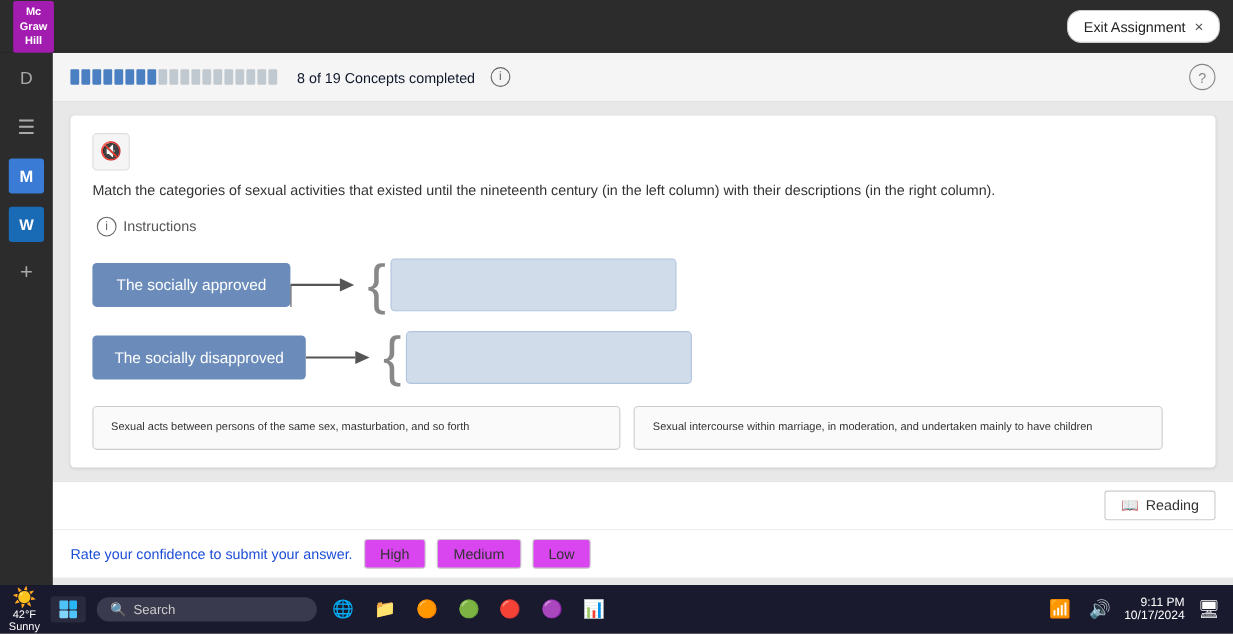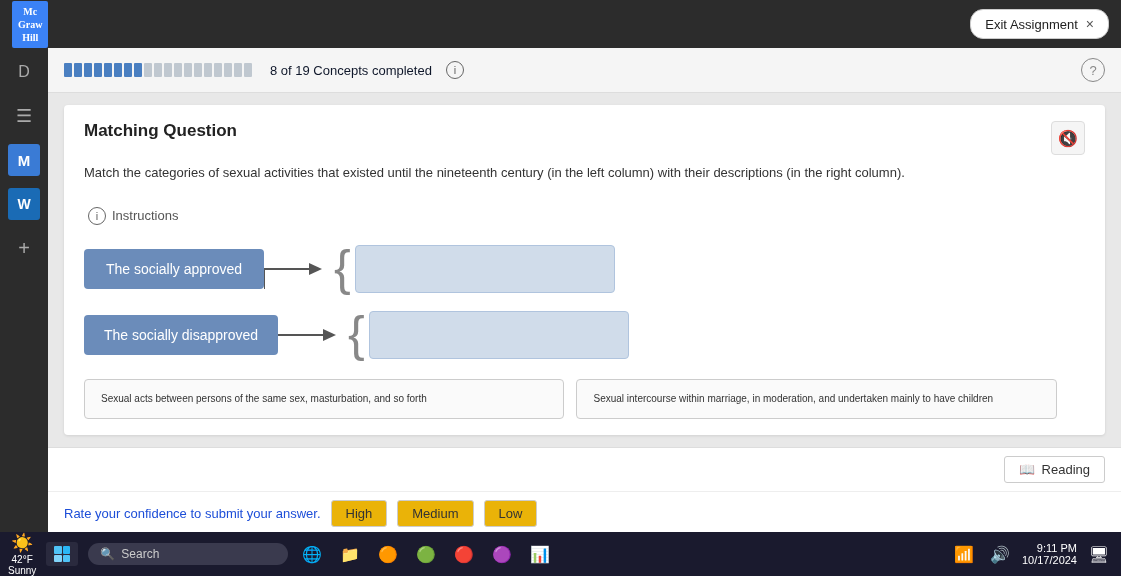--- a/index.html
+++ b/index.html
@@ -17,29 +17,28 @@
     .top-bar {
       background: #2c2c2c;
       height: 48px;
       display: flex;
       align-items: center;
       justify-content: space-between;
       padding: 0 12px;
       flex-shrink: 0;
     }
     .mcgraw-logo {
-      background: #3b82f6;
+      background: #a21caf;
       color: white;
       font-size: 10px;
       font-weight: bold;
       padding: 4px 6px;
       line-height: 1.3;
       border-radius: 2px;
       text-align: center;
-      font-family: Liberation Serif, serif;
     }
     .exit-btn {
       background: white;
       color: #222;
       border: 1px solid #ccc;
       padding: 6px 14px;
       font-size: 13px;
       cursor: pointer;
       border-radius: 13px;
       display: flex;
@@ -196,21 +195,21 @@
       display: flex;
       align-items: center;
       justify-content: center;
       cursor: pointer;
       color: #555;
       font-size: 16px;
     }
     .question-instruction {
       font-size: 13px;
       color: #333;
-      margin-bottom: 24px;
+      margin-bottom: 14px;
       line-height: 1.5;
     }
     .instructions-toggle {
       display: flex;
       align-items: center;
       gap: 6px;
       font-size: 13px;
       color: #555;
       cursor: pointer;
       margin-bottom: 20px;
@@ -276,21 +275,21 @@
       justify-content: space-between;
     }
     .confidence-area {
       display: flex;
       align-items: center;
       gap: 8px;
       font-size: 13px;
       color: #1d4ed8;
     }
     .conf-btn {
-      background: #eab308;
+      background: #d946ef;
       border: 1px solid #ccc;
       padding: 5px 14px;
       font-size: 13px;
       border-radius: 3px;
       cursor: pointer;
       color: #333;
     }
     .reading-btn {
       background: white;
       border: 1px solid #ccc;
@@ -441,21 +440,20 @@
           <div class="progress-segment empty"></div>
         </div>
         <span class="progress-text">8 of 19 Concepts completed</span>
         <span class="info-icon">i</span>
       </div>
       <span class="help-icon-right">?</span>
     </div>
 
     <div class="question-panel">
       <div class="question-header">
-        <h2 class="question-title">Matching Question</h2>
         <button class="audio-btn">
           <span>🔇</span>
         </button>
       </div>
       <p class="question-instruction">Match the categories of sexual activities that existed until the nineteenth century (in the left column) with their descriptions (in the right column).</p>
       <div class="instructions-toggle">
         <span class="info-icon">i</span>
         <span>Instructions</span>
       </div>
 

